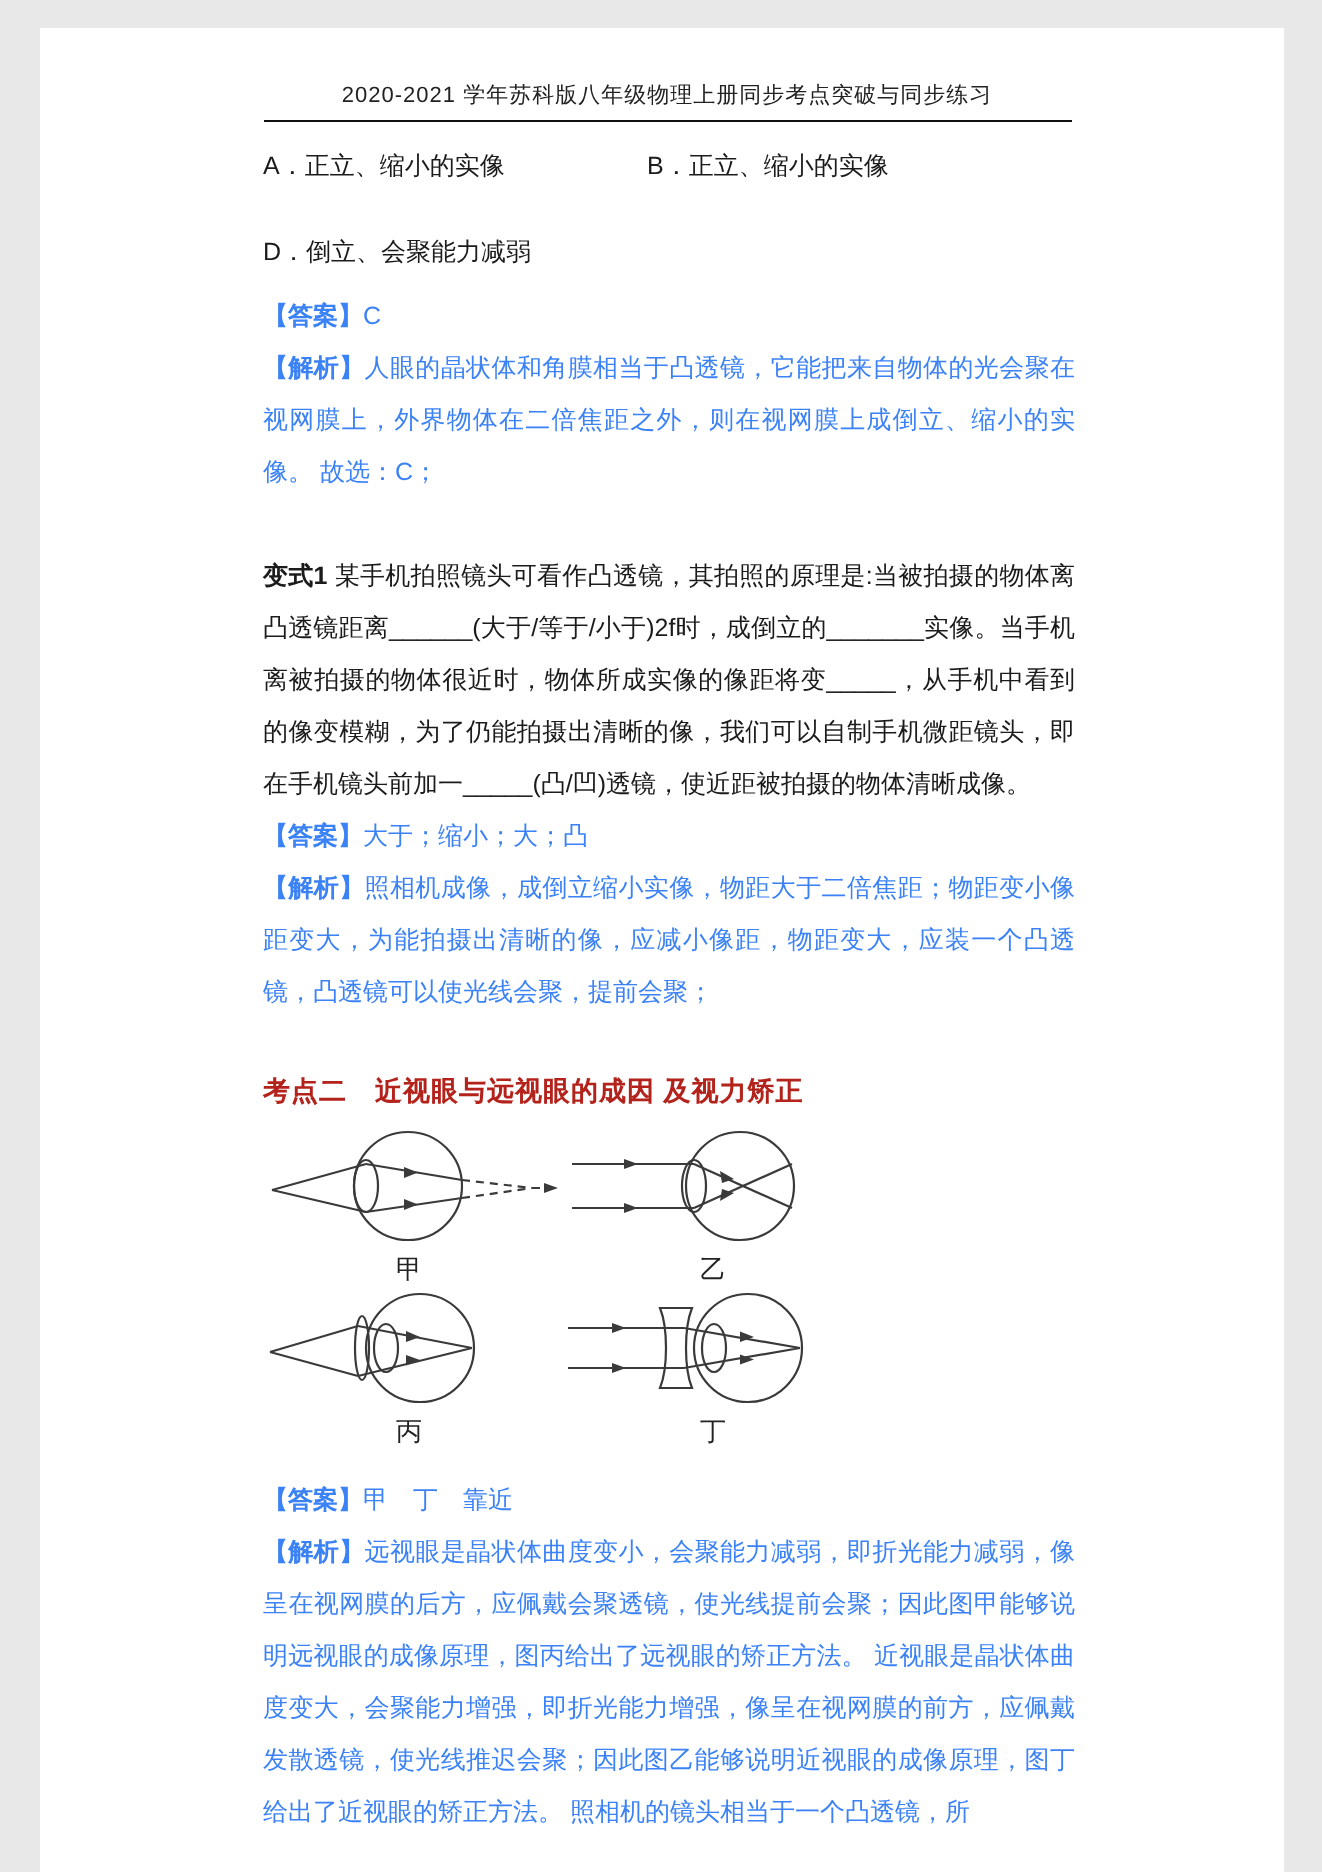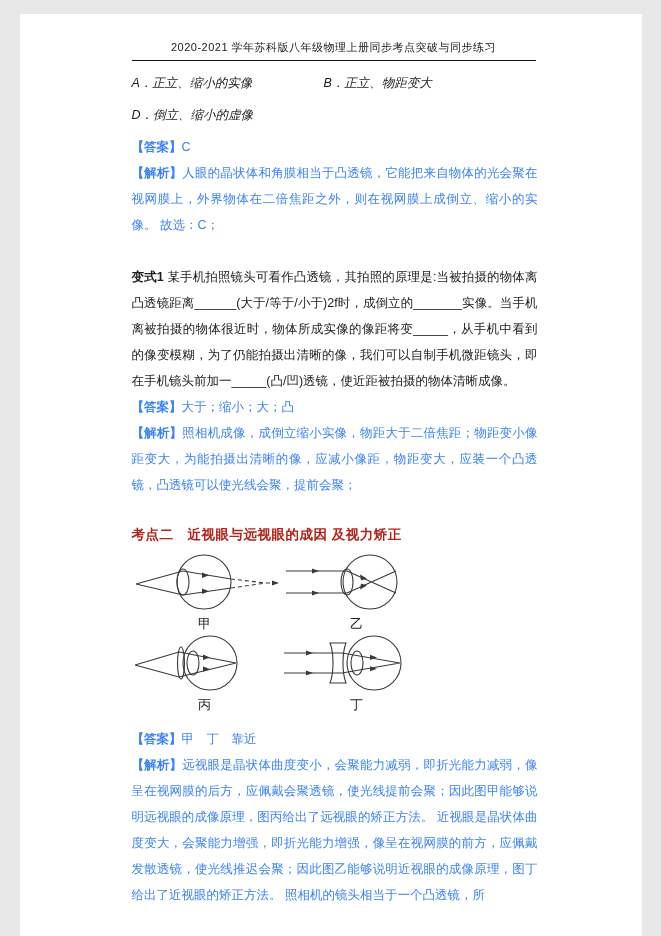--- a/index.html
+++ b/index.html
@@ -26,24 +26,23 @@
     border-bottom: 1.5px solid #111;
     padding-bottom: 5px;
   }
   .content {
     margin: 14px 104px 0 112px;
     font-size: 12.5px;
   }
   .options-grid {
     display: grid;
     grid-template-columns: 192px auto;
-    row-gap: 16px;
+    row-gap: 27px;
     line-height: 16px;
     margin-bottom: 11px;
-    font-style: italic;
   }
   .para { line-height: 26px; text-align: justify; }
   .para-tight { line-height: 21.5px; text-align: justify; }
   .red { color: #3b82f6; }
   .bold { font-weight: bold; }
   .heading {
     color: #b3231c;
     font-weight: bold;
     font-size: 13.5px;
     margin-top: 28px;
@@ -78,22 +77,22 @@
 <div class="page">
 
   <div class="doc-header">
     <div class="doc-header-inner">2020-2021 学年苏科版八年级物理上册同步考点突破与同步练习</div>
   </div>
 
   <div class="content">
 
     <div class="options-grid">
       <span>A．正立、缩小的实像</span>
-      <span>B．正立、物距变大</span>
-      <span>D．倒立、缩小的虚像</span>
+      <span>B．正立、缩小的实像</span>
+      <span>D．倒立、会聚能力减弱</span>
     </div>
 
     <p class="para red"><span class="bold">【答案】</span><span>C</span></p>
 
     <p class="para red"><span class="bold">【解析】</span><span>人眼的晶状体和角膜相当于凸透镜，它能把来自物体的光会聚在视网膜上，外界物体在二倍焦距之外，则在视网膜上成倒立、缩小的实像。 故选：C；</span></p>
 
     <div class="spacer-lg"></div>
 
     <p class="para"><span class="bold">变式1</span><span> </span><span>某手机拍照镜头可看作凸透镜，其拍照的原理是:当被拍摄的物体离凸透镜距离______(大于/等于/小于)2f时，成倒立的_______实像。当手机离被拍摄的物体很近时，物体所成实像的像距将变_____，从手机中看到的像变模糊，为了仍能拍摄出清晰的像，我们可以自制手机微距镜头，即在手机镜头前加一_____(凸/凹)透镜，使近距被拍摄的物体清晰成像。</span></p>
 

